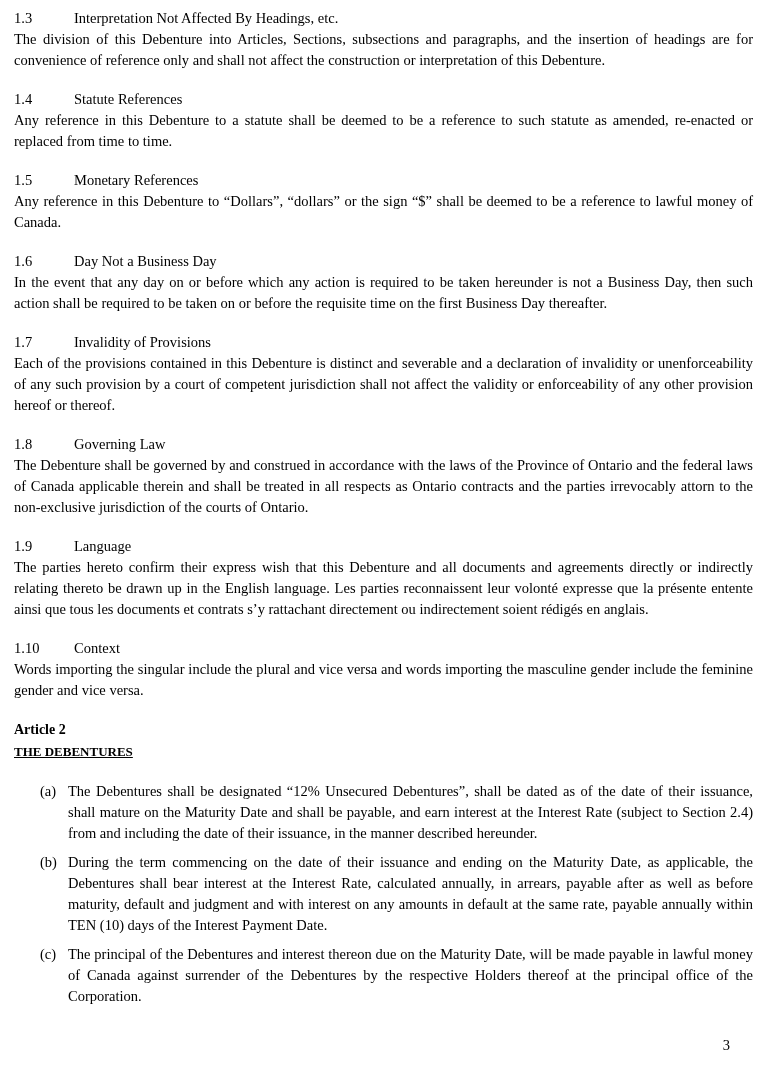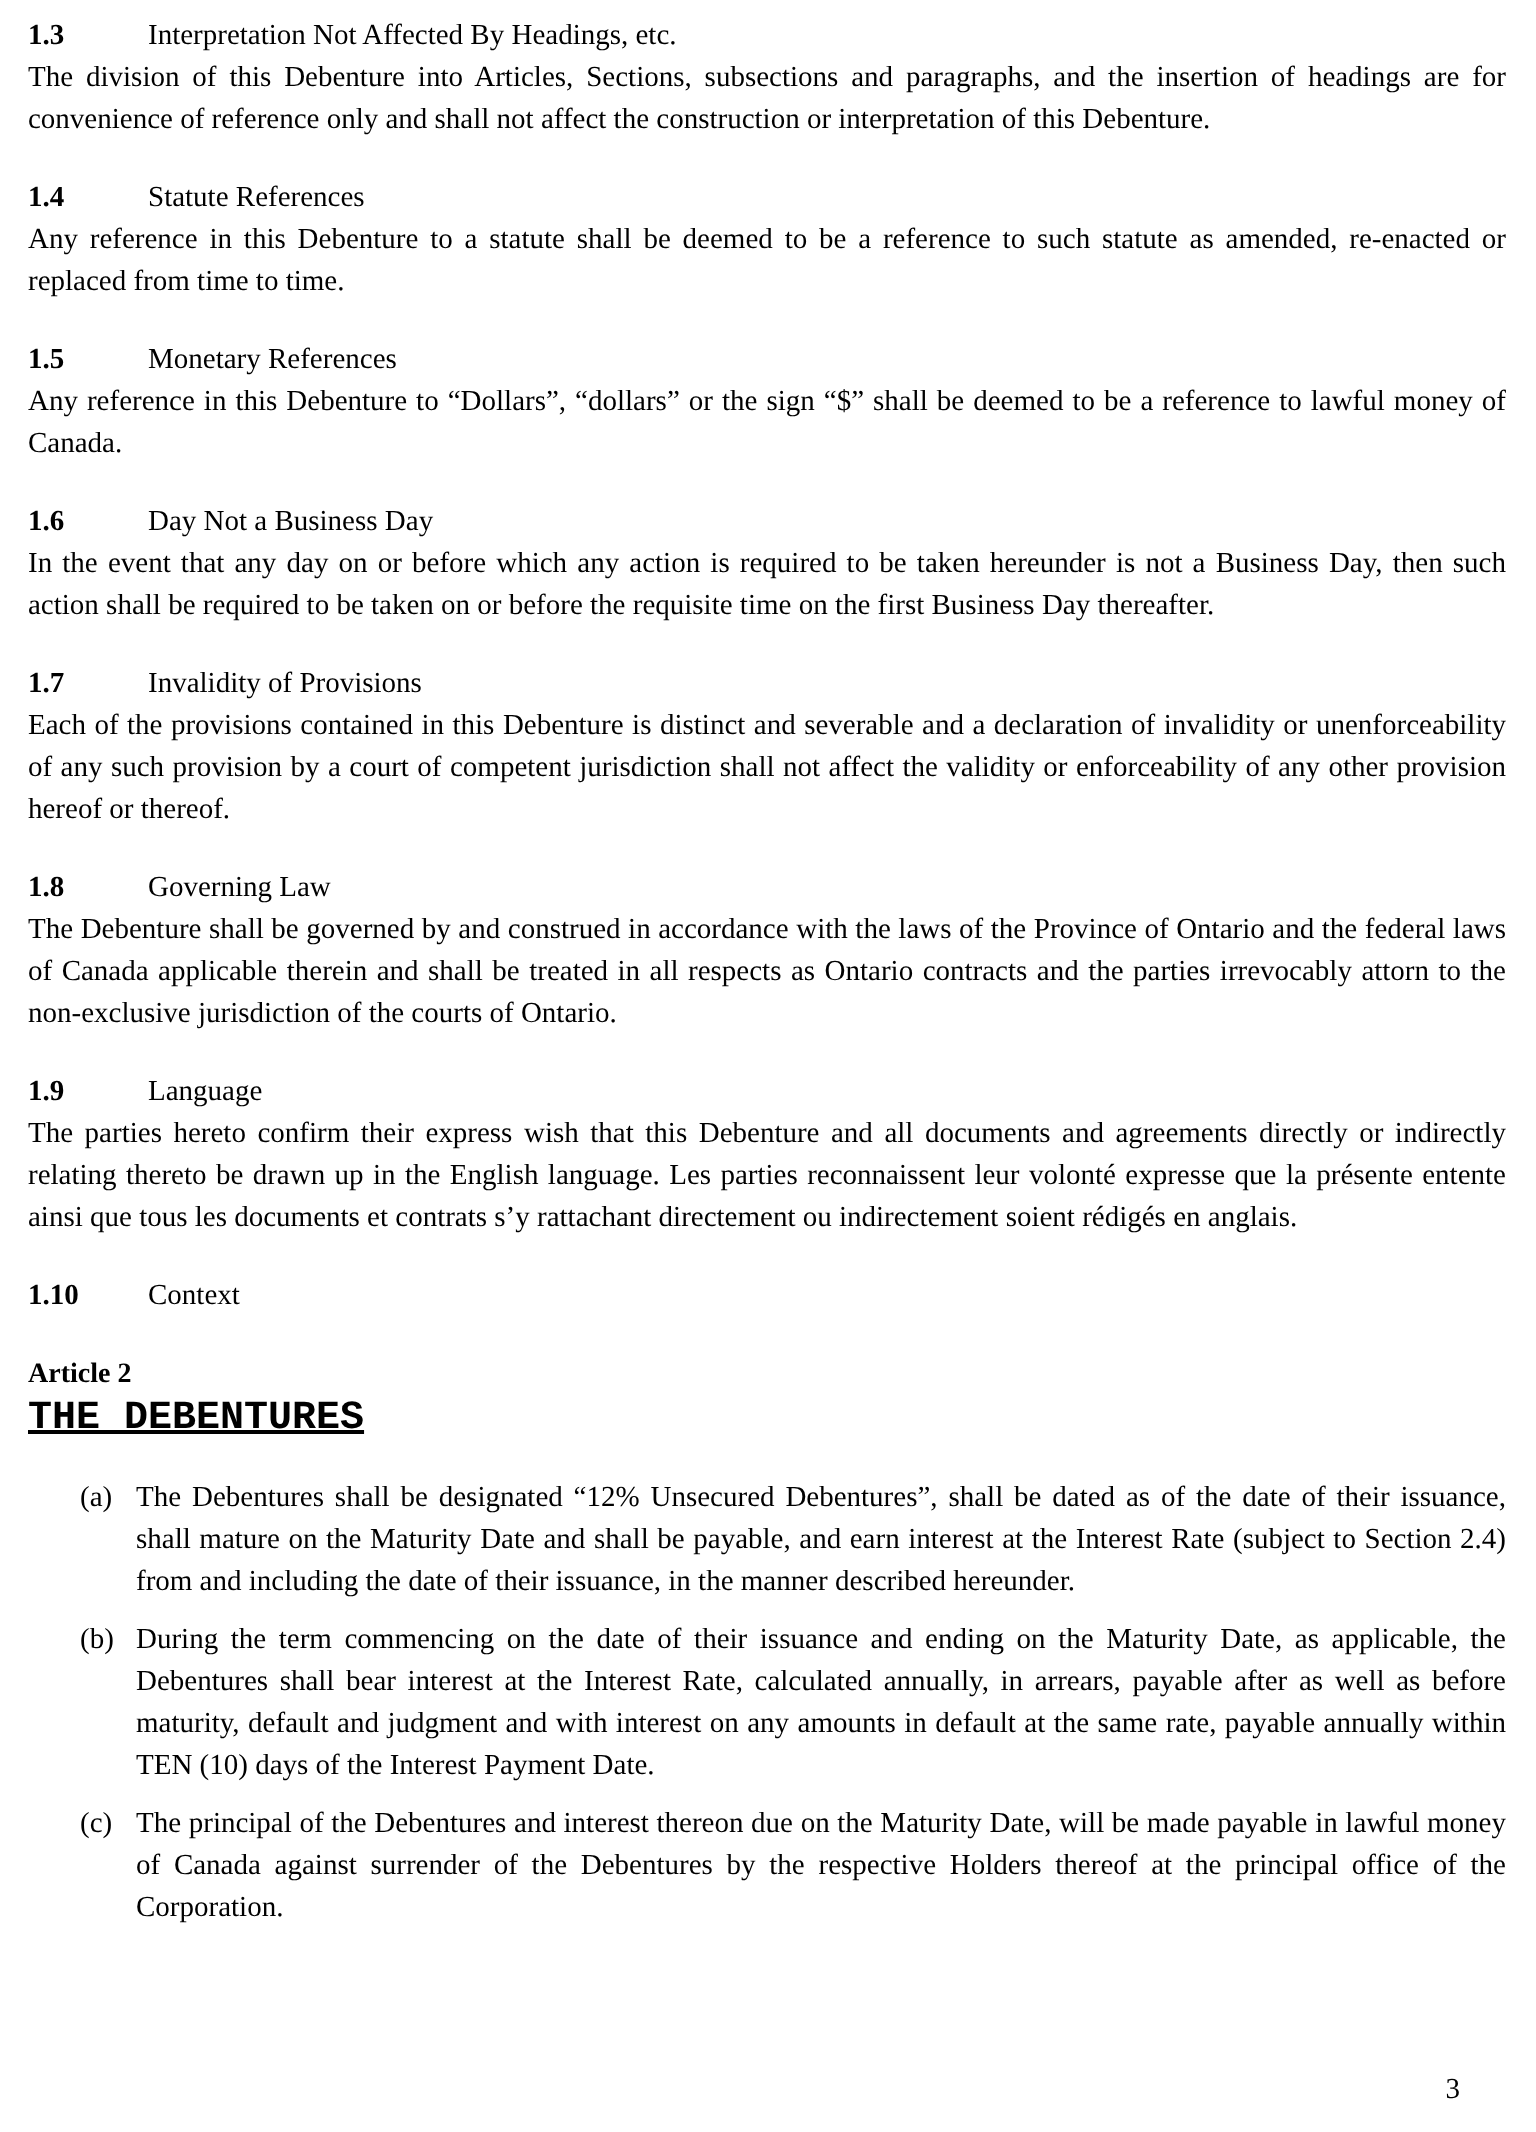--- a/index.html
+++ b/index.html
@@ -16,35 +16,34 @@
     font-family: "Liberation Serif", serif;
     font-size: 14.5px;
     line-height: 21px;
     box-sizing: border-box;
     padding: 8px 15px 0 14px;
     overflow: hidden;
   }
   .section { margin-top: 18px; }
   .section:first-child { margin-top: 0; }
   .sec-head { display: flex; }
-  .sec-num { flex: 0 0 60px; font-weight: bold; }
+  .sec-num { flex: 0 0 60px; font-weight: normal; }
   .sec-title { font-weight: normal; }
   .para { margin: 0; text-align: justify; }
   .article-head { margin-top: 18px; }
   .article-title {
     font-size: 14px;
     font-weight: bold;
     line-height: 22px;
   }
   .article-subtitle {
-    font-size: 20px;
+    font-size: 13px;
     font-weight: bold;
     text-decoration: underline;
     line-height: 22px;
-    font-family: Liberation Mono, monospace;
   }
   .list-item {
     display: flex;
     margin: 8px 0 0 26px;
   }
   .item-label { flex: 0 0 28px; }
   .item-text { flex: 1; text-align: justify; }
   .page-number {
     position: absolute;
     top: 1035px;
@@ -119,20 +118,21 @@
 
   <p class="para">The parties hereto confirm their express wish that this Debenture and all documents and agreements directly or indirectly relating thereto be drawn up in the English language.  Les parties reconnaissent leur volonté expresse que la présente entente ainsi que tous les documents et contrats s’y rattachant directement ou indirectement soient rédigés en anglais.</p>
 </section>
 
   <section class="section">
     <div class="sec-head">
       <span class="sec-num">1.10</span>
       <span class="sec-title">Context</span>
     </div>
 
+  <p class="para">Words importing the singular include the plural and vice versa and words importing the masculine gender include the feminine gender and vice versa.</p>
 </section>
 
   <section class="article-head">
     <div class="article-title">Article 2</div>
     <div class="article-subtitle">THE DEBENTURES</div>
   </section>
 
   <section class="section">
 
   <div class="list-item">

